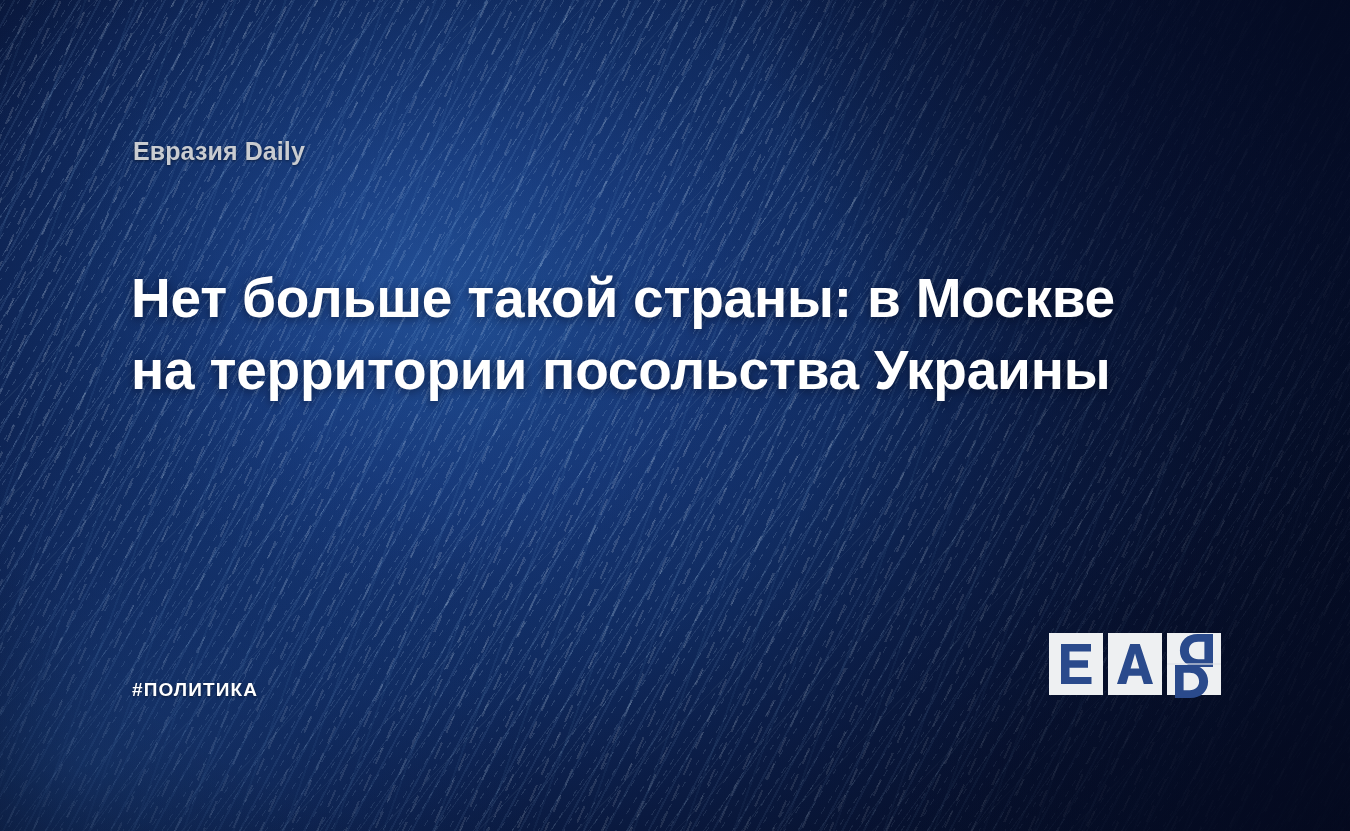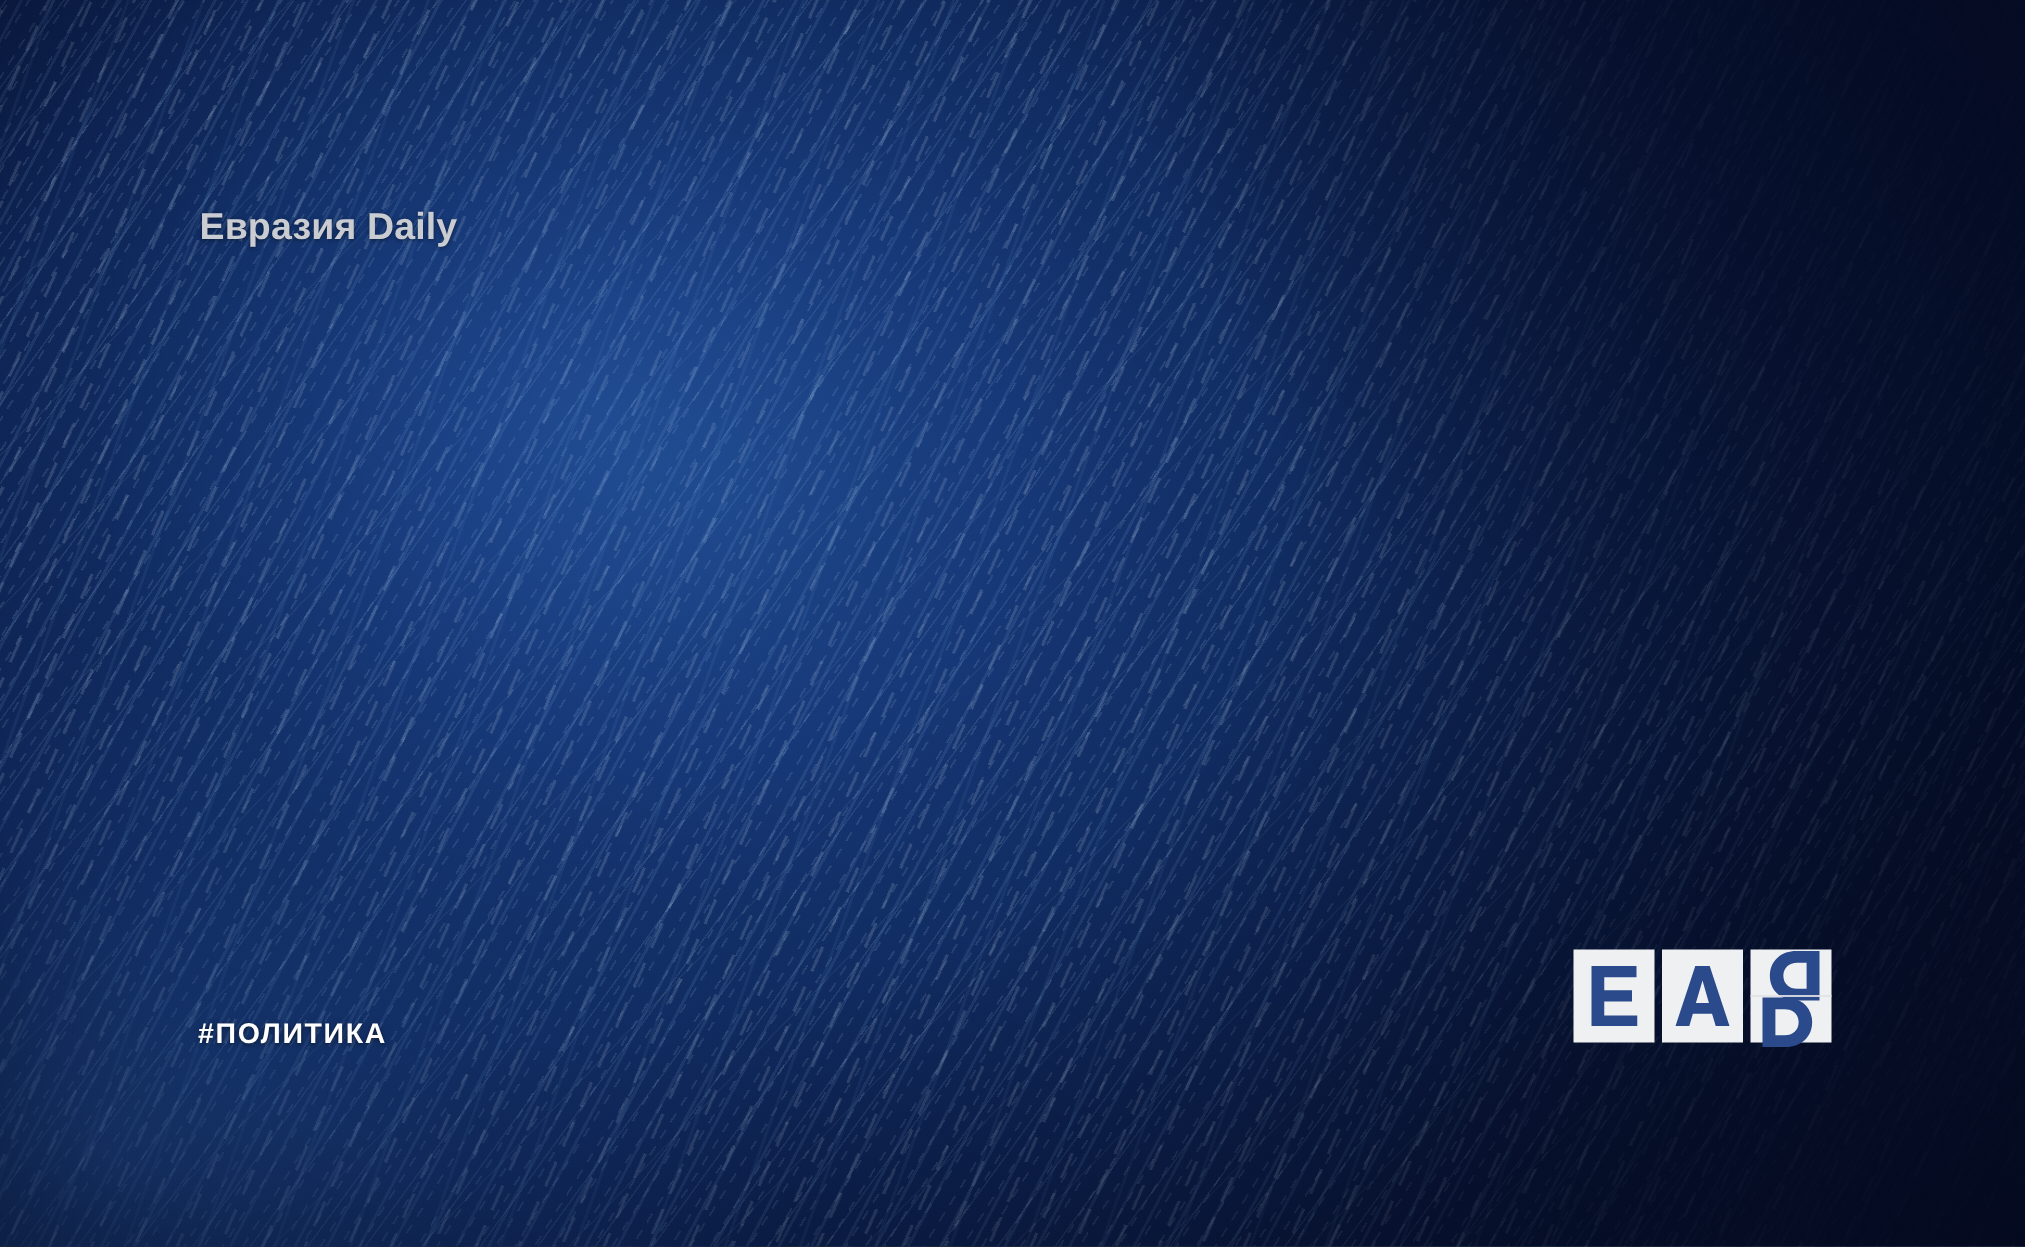--- a/index.html
+++ b/index.html
@@ -235,20 +235,22 @@
   <div class="bg-glow-bl"></div>
   <div class="bg-corner-dark-tr"></div>
   <div class="bg-corner-dark-br"></div>
   <div class="vignette"></div>
 
   <div class="content">
 
     <div class="brand">Евразия Daily</div>
 
     <h1 class="headline">
+      <span class="ln">Нет больше такой страны: в Москве</span>
+      <span class="ln">на территории посольства Украины</span>
     </h1>
 
     <div class="tag">#ПОЛИТИКА</div>
 
     <div class="logo">
 
       <div class="logo-tile">
         <svg width="34" height="44" viewBox="0 0 34 44" aria-hidden="true">
           <path fill="#2a4a8c" d="M2 2 h30 v7.5 H10.5 v8.7 H29 v7.5 H10.5 v9.3 H32.5 V42 H2 Z"></path>
         </svg>

